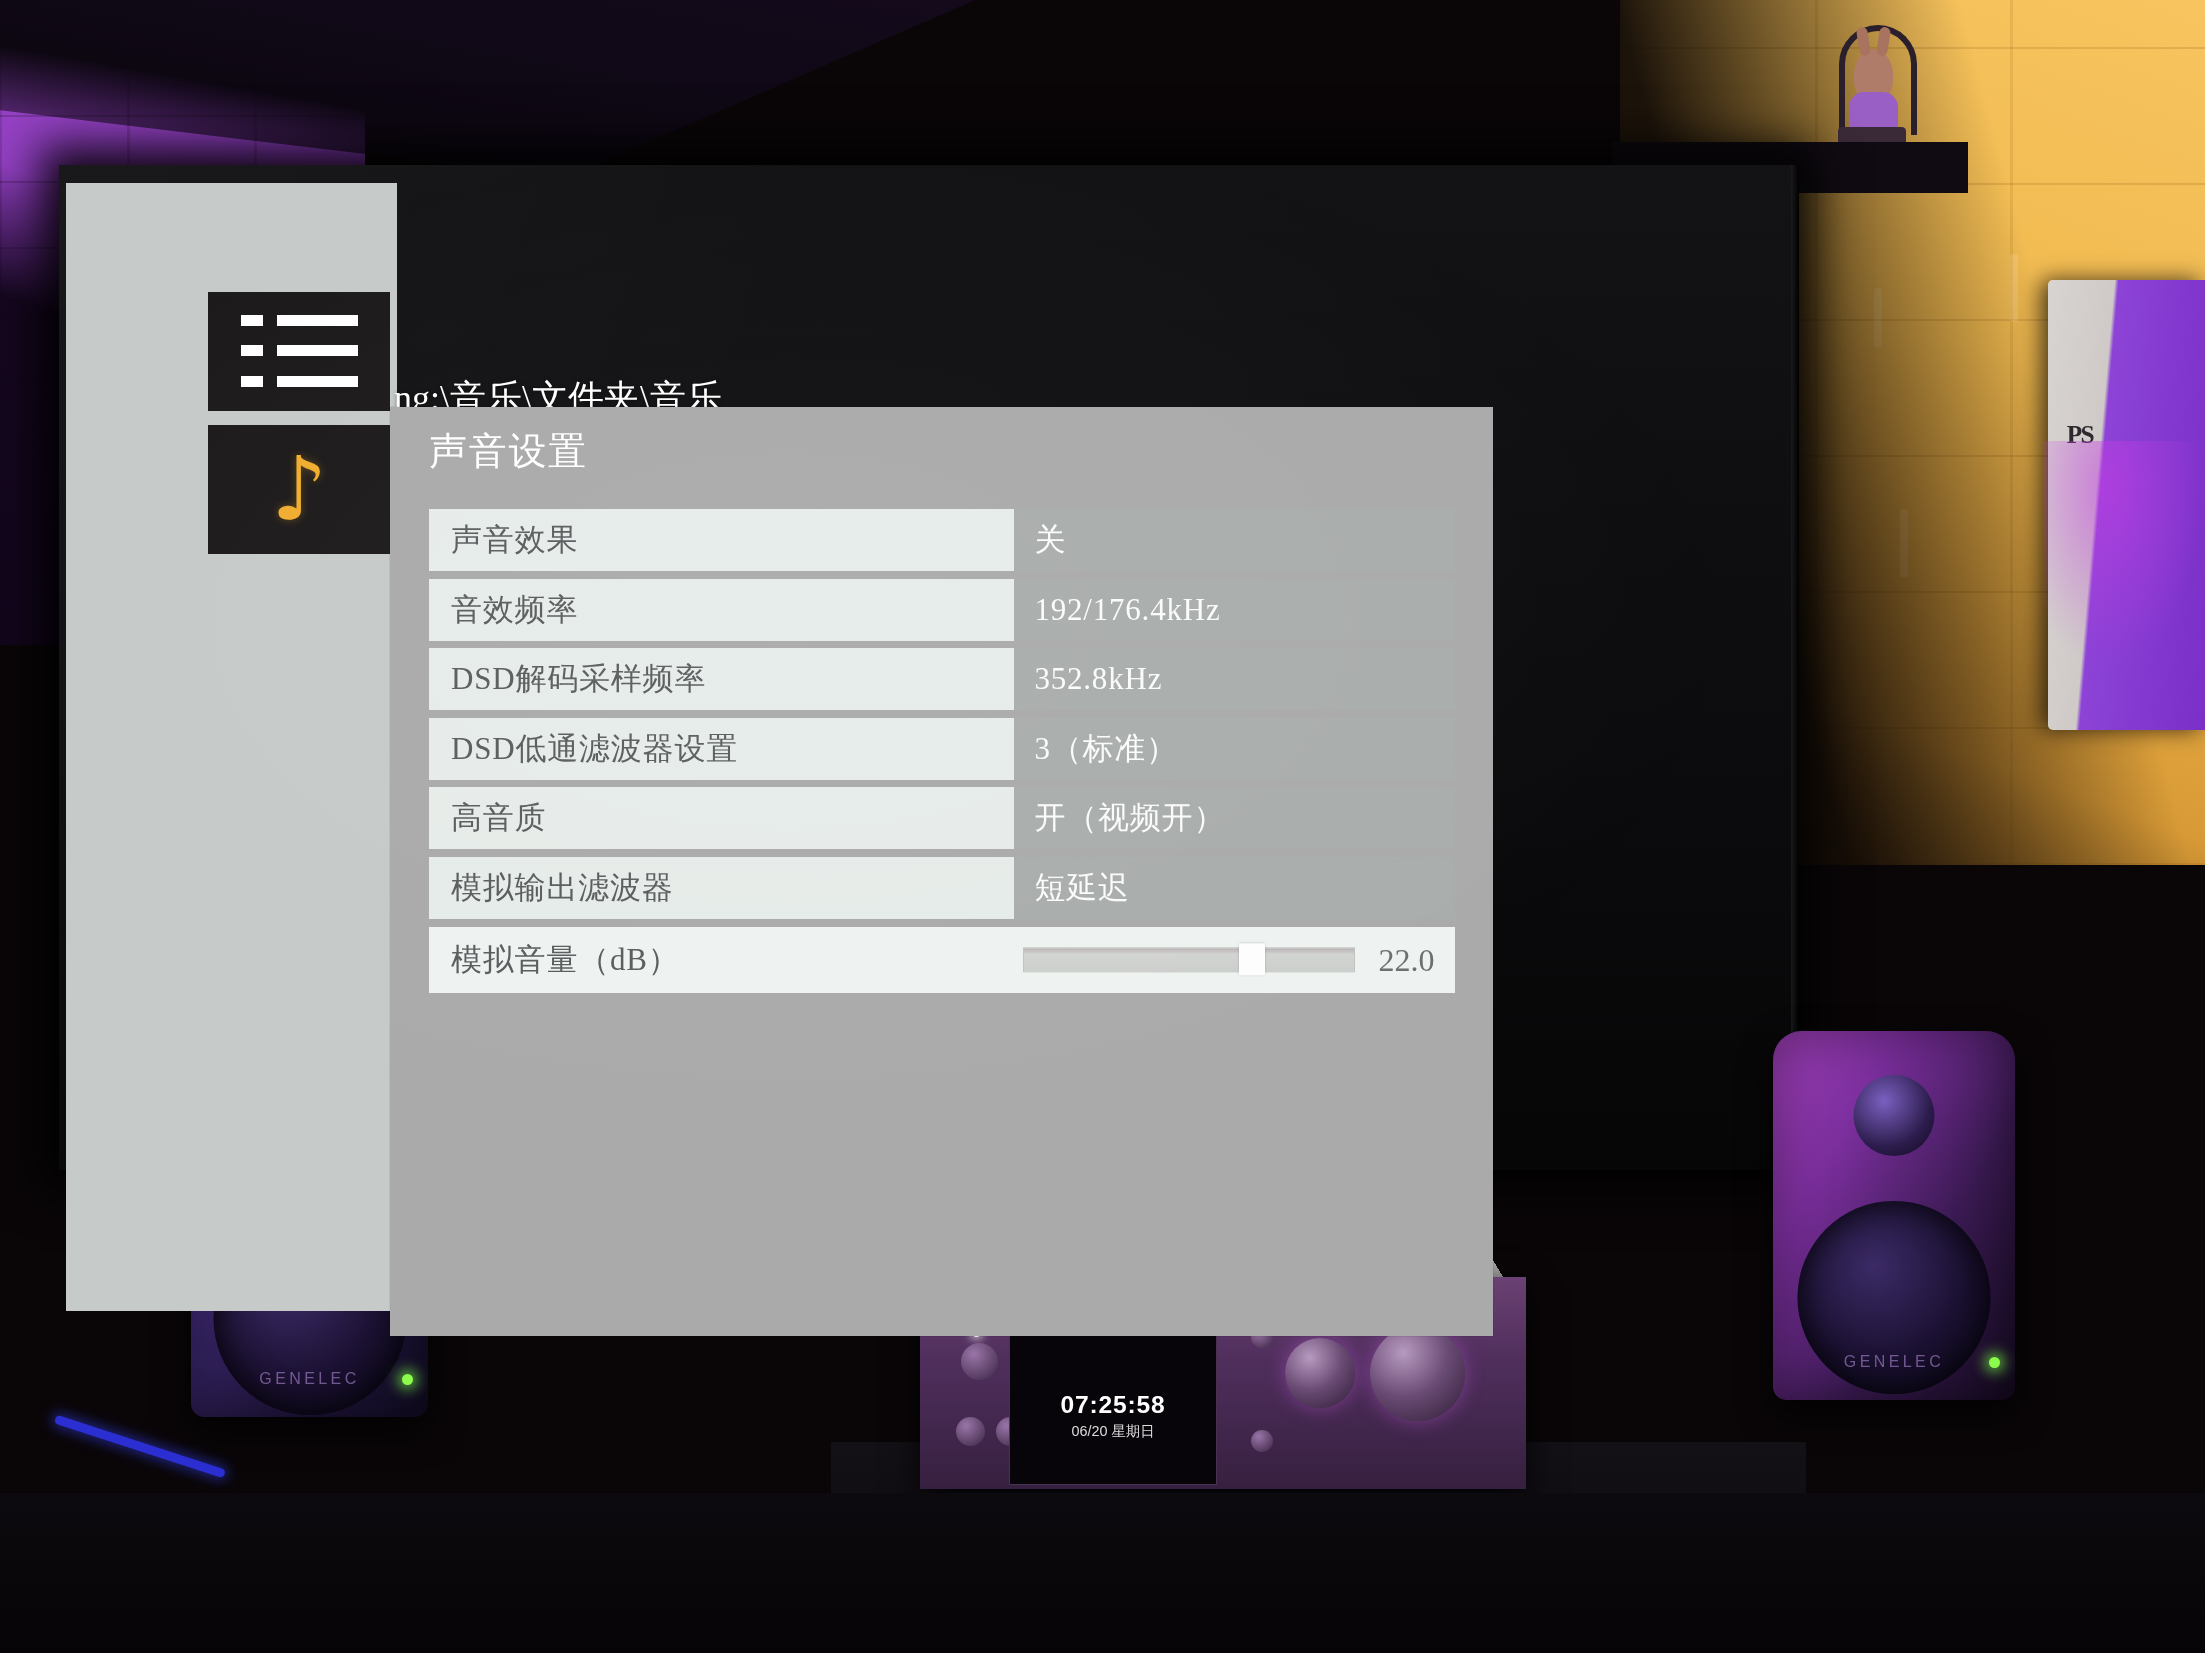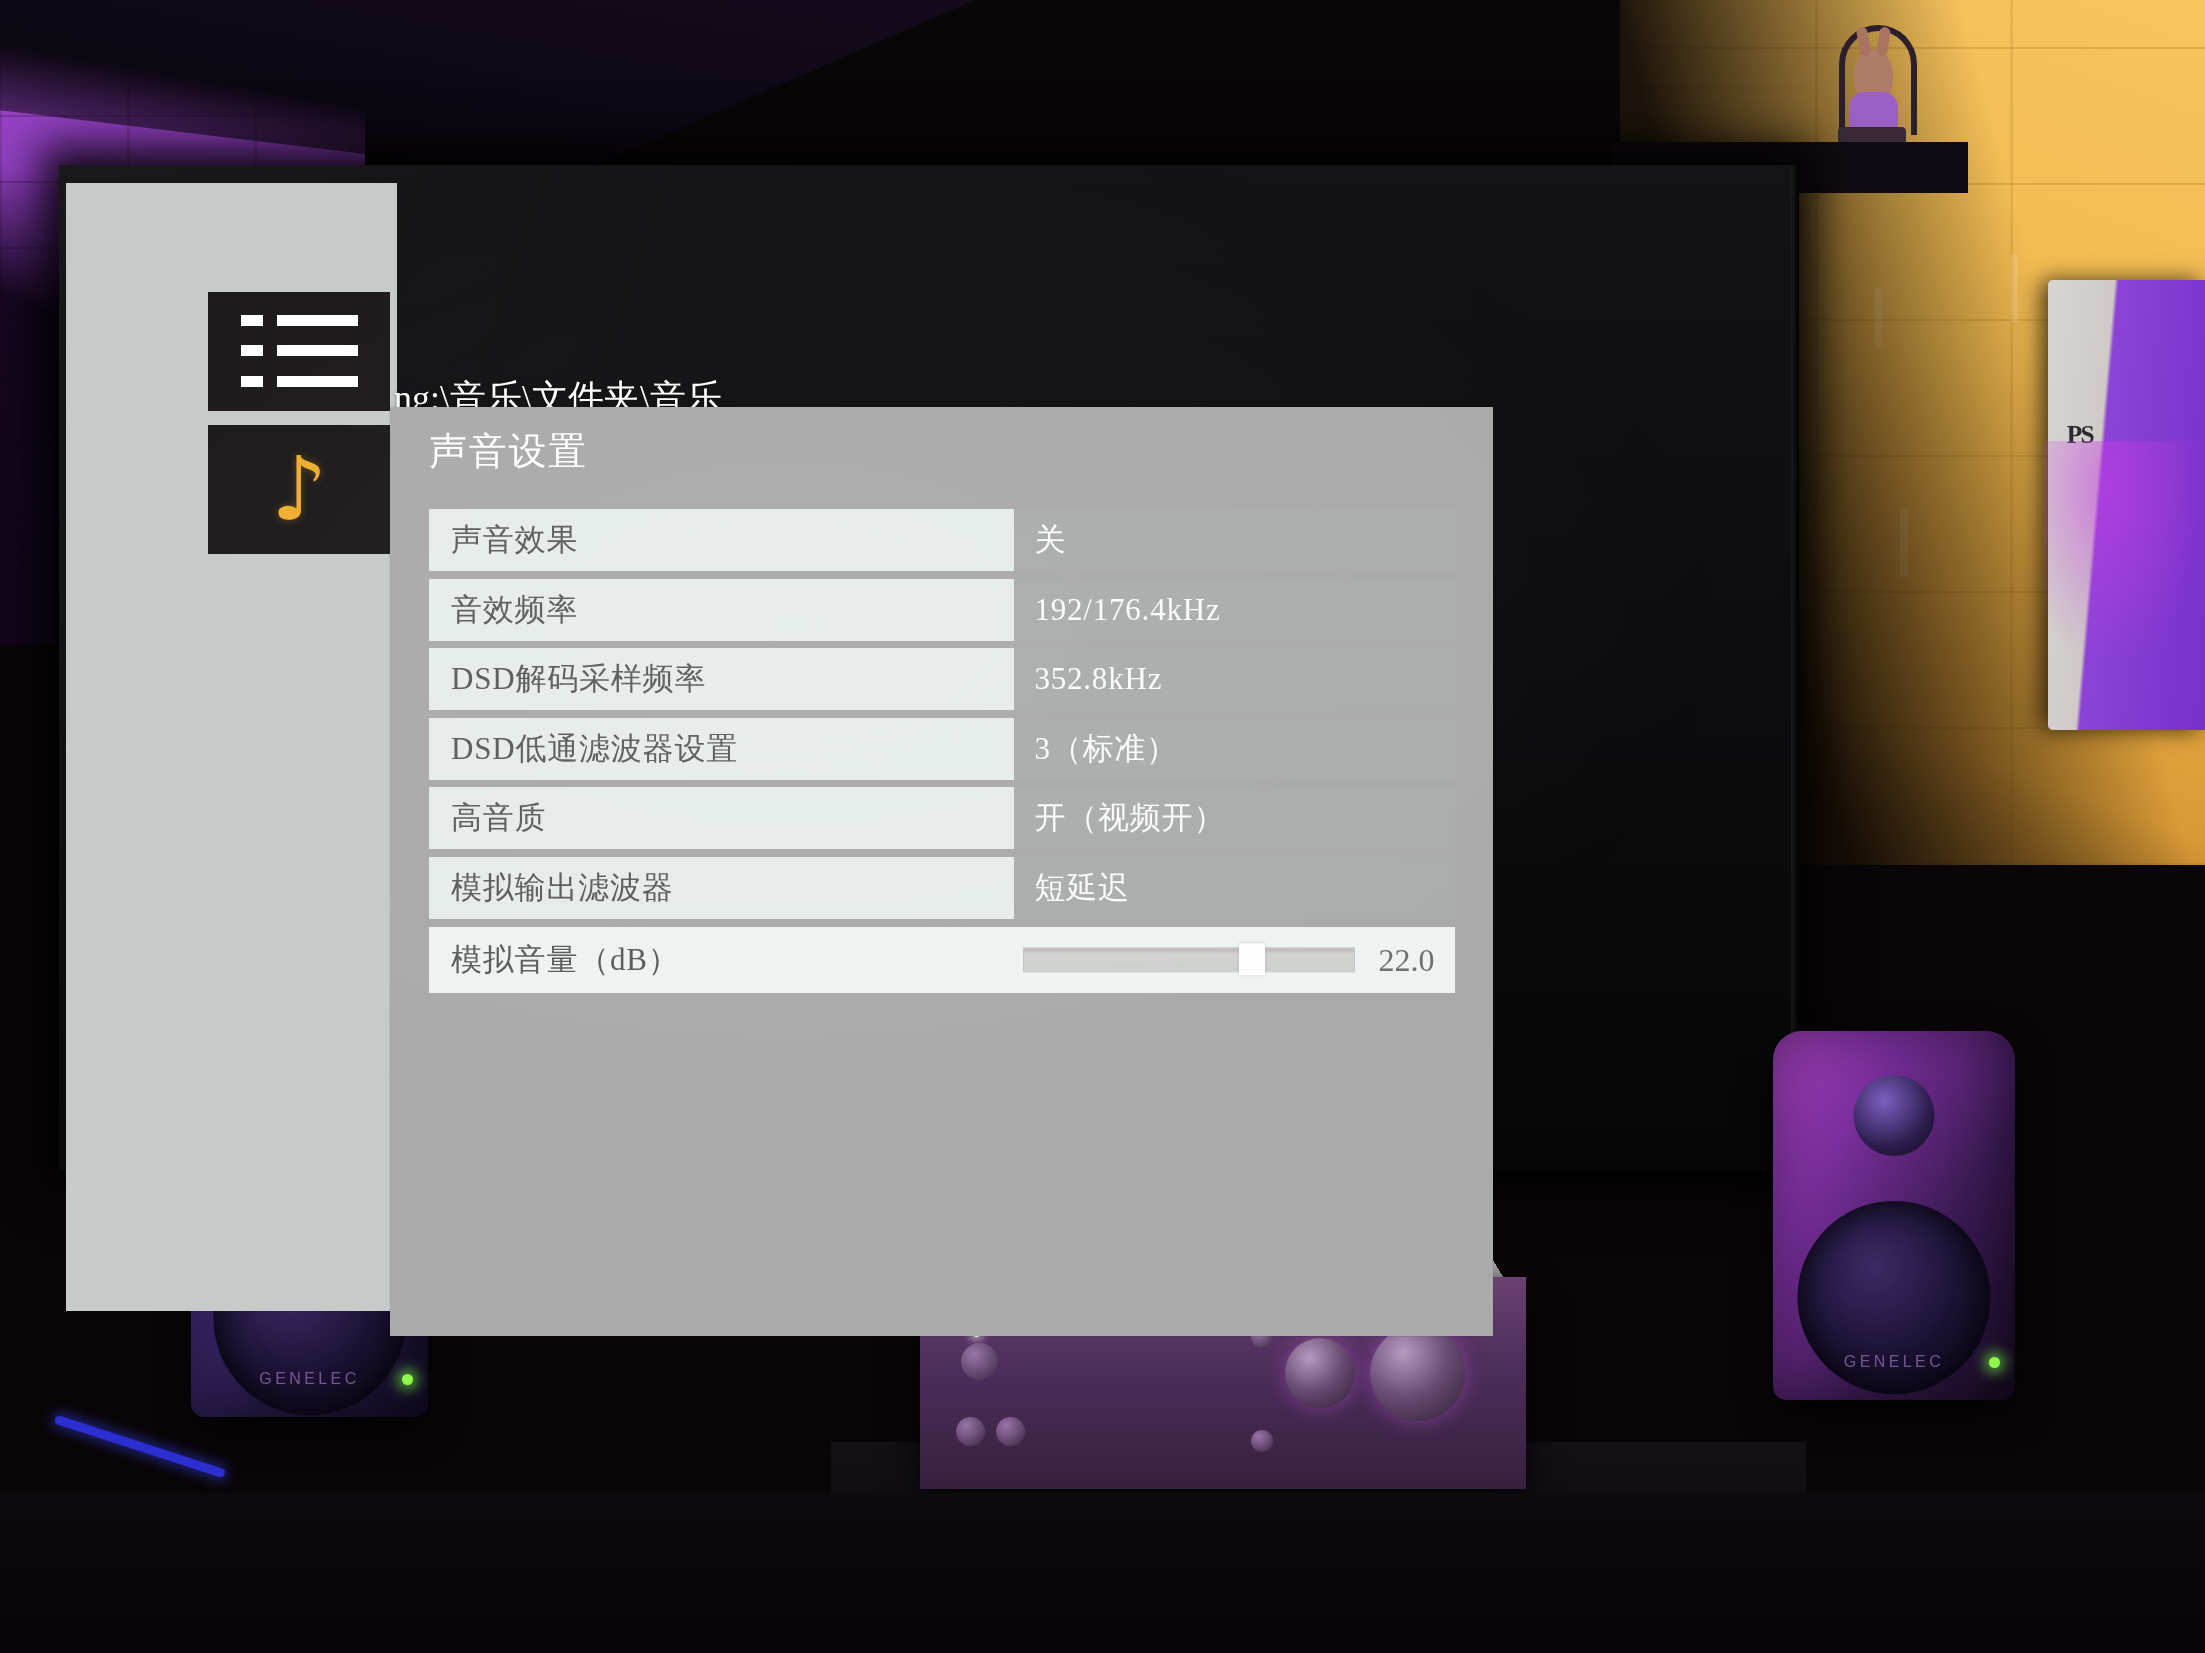--- a/index.html
+++ b/index.html
@@ -355,20 +355,24 @@
   <div class="amp">
     <div class="amp-top">
       <div class="amp-slot"></div>
     </div>
     <div class="amp-face">
       <div class="amp-logo">zidoo</div>
       <div class="amp-pwr-led"></div>
       <div class="amp-btn" style="left:41px; top:66px; width:37px; height:37px;"></div>
       <div class="amp-btn" style="left:36px; top:140px; width:29px; height:29px;"></div>
       <div class="amp-btn" style="left:76px; top:140px; width:29px; height:29px;"></div>
+      <div class="amp-lcd">
+        <div class="lcd-time">07:25:58</div>
+        <div class="lcd-date">06/20  星期日</div>
+      </div>
       <div class="amp-btn" style="left:331px; top:49px; width:22px; height:22px;"></div>
       <div class="amp-btn" style="left:331px; top:153px; width:22px; height:22px;"></div>
       <div class="knob" style="left:365px; top:61px; width:70px; height:70px;"></div>
       <div class="knob" style="left:450px; top:49px; width:95px; height:95px;"></div>
     </div>
   </div>
 
   <div class="player">
     <div class="player-brand">Panasonic</div>
     <div class="player-disp">

